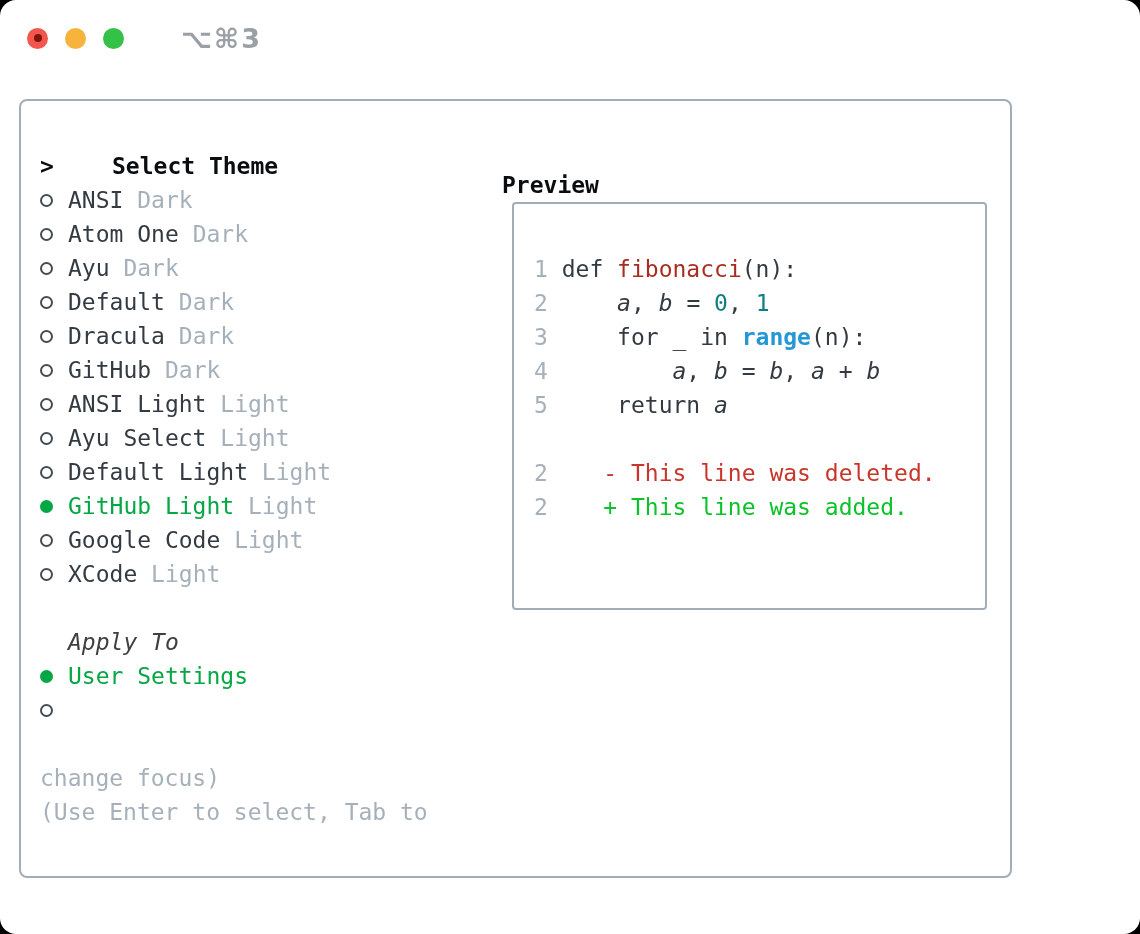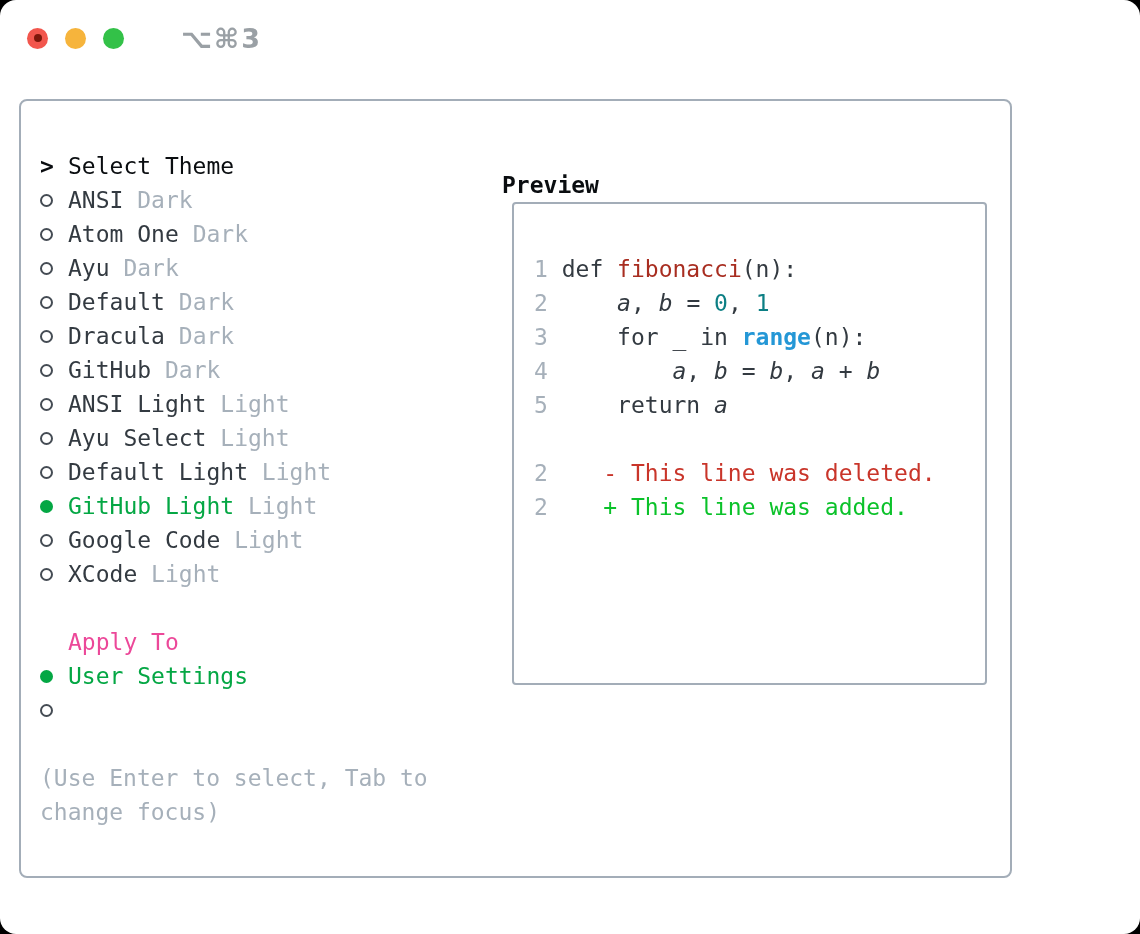--- a/index.html
+++ b/index.html
@@ -68,38 +68,38 @@
     background:#fff;
   }
   .left-rows{position:absolute;left:19px;top:48px;}
   .row{
     height:34px;display:flex;align-items:center;
     white-space:pre;
     font-size:23px;color:var(--text-dark);
   }
   .mark{width:28px;flex:none;display:flex;align-items:center;}
   .prompt{font-weight:bold;color:#0a0d10;}
-  .row.header .label{font-weight:normal;color:#0a0d10;}
+  .row.header .label{font-weight:bold;color:#0a0d10;margin-left:44px;}
   .circle{
     width:13px;height:13px;border-radius:50%;
     border:2px solid #454c54;box-sizing:border-box;flex:none;
   }
   .circle.sel{background:var(--selection-green);border-color:var(--selection-green);}
   .badge{color:var(--muted-gray);}
   .hint{color:var(--muted-gray);}
-  .subhead{color:#ec4899;}
+  .subhead{color:#404040;font-style:italic;}
   .green-text{color:var(--selection-green);}
   
   .preview-title{
     position:absolute;left:481px;top:48px;height:34px;line-height:34px;
     font-weight:bold;font-size:23px;color:#0a0d10;margin-top:19px;
   }
   .preview-box{
     position:absolute;left:491px;top:101px;
-    width:475px;height:483px;
+    width:475px;height:408px;
     border:2px solid var(--border-gray);
     border-radius:4px;
     box-sizing:border-box;
     padding:48px 0 0 20px;
     overflow:hidden;
   }
   .pline{height:34px;line-height:34px;white-space:pre;font-size:23px;}
   .c-num{color:var(--muted-gray);}
   .c-code{color:var(--text-dark);}
   .c-fn{color:var(--function-red);}
@@ -137,22 +137,22 @@
         <div class="row"><span class="mark"><span class="circle"></span></span><span>Ayu Select</span><span class="badge"> Light</span></div>
         <div class="row"><span class="mark"><span class="circle"></span></span><span>Default Light</span><span class="badge"> Light</span></div>
         <div class="row"><span class="mark"><span class="circle sel"></span></span><span class="green-text">GitHub Light</span><span class="badge"> Light</span></div>
         <div class="row"><span class="mark"><span class="circle"></span></span><span>Google Code</span><span class="badge"> Light</span></div>
         <div class="row"><span class="mark"><span class="circle"></span></span><span>XCode</span><span class="badge"> Light</span></div>
         <div class="row"></div>
         <div class="row"><span class="mark"></span><span class="subhead">Apply To</span></div>
         <div class="row"><span class="mark"><span class="circle sel"></span></span><span class="green-text">User Settings</span></div>
         <div class="row"><span class="mark"><span class="circle"></span></span></div>
         <div class="row"></div>
+        <div class="row hint">change focus)</div>
         <div class="row hint">(Use Enter to select, Tab to</div>
-        <div class="row hint">change focus)</div>
       </div>
     <div class="preview-title">Preview</div>
     <div class="preview-box" id="preview-box">
         <div class="pline"><span class="c-num">1</span><span class="c-code"> def </span><span class="c-fn">fibonacci</span><span class="c-code">(n):</span></div>
         <div class="pline"><span class="c-num">2</span><span class="c-code">     </span><span class="c-var">a</span><span class="c-code">, </span><span class="c-var">b</span><span class="c-code"> = </span><span class="c-lit">0</span><span class="c-code">, </span><span class="c-lit">1</span></div>
         <div class="pline"><span class="c-num">3</span><span class="c-code">     for _ in </span><span class="c-blt">range</span><span class="c-code">(n):</span></div>
         <div class="pline"><span class="c-num">4</span><span class="c-code">         </span><span class="c-var">a</span><span class="c-code">, </span><span class="c-var">b</span><span class="c-code"> = </span><span class="c-var">b</span><span class="c-code">, </span><span class="c-var">a</span><span class="c-code"> + </span><span class="c-var">b</span></div>
         <div class="pline"><span class="c-num">5</span><span class="c-code">     return </span><span class="c-var">a</span></div>
         <div class="pline"></div>
         <div class="pline"><span class="c-num">2</span><span class="c-code">    </span><span class="c-del">- This line was deleted.</span></div>

